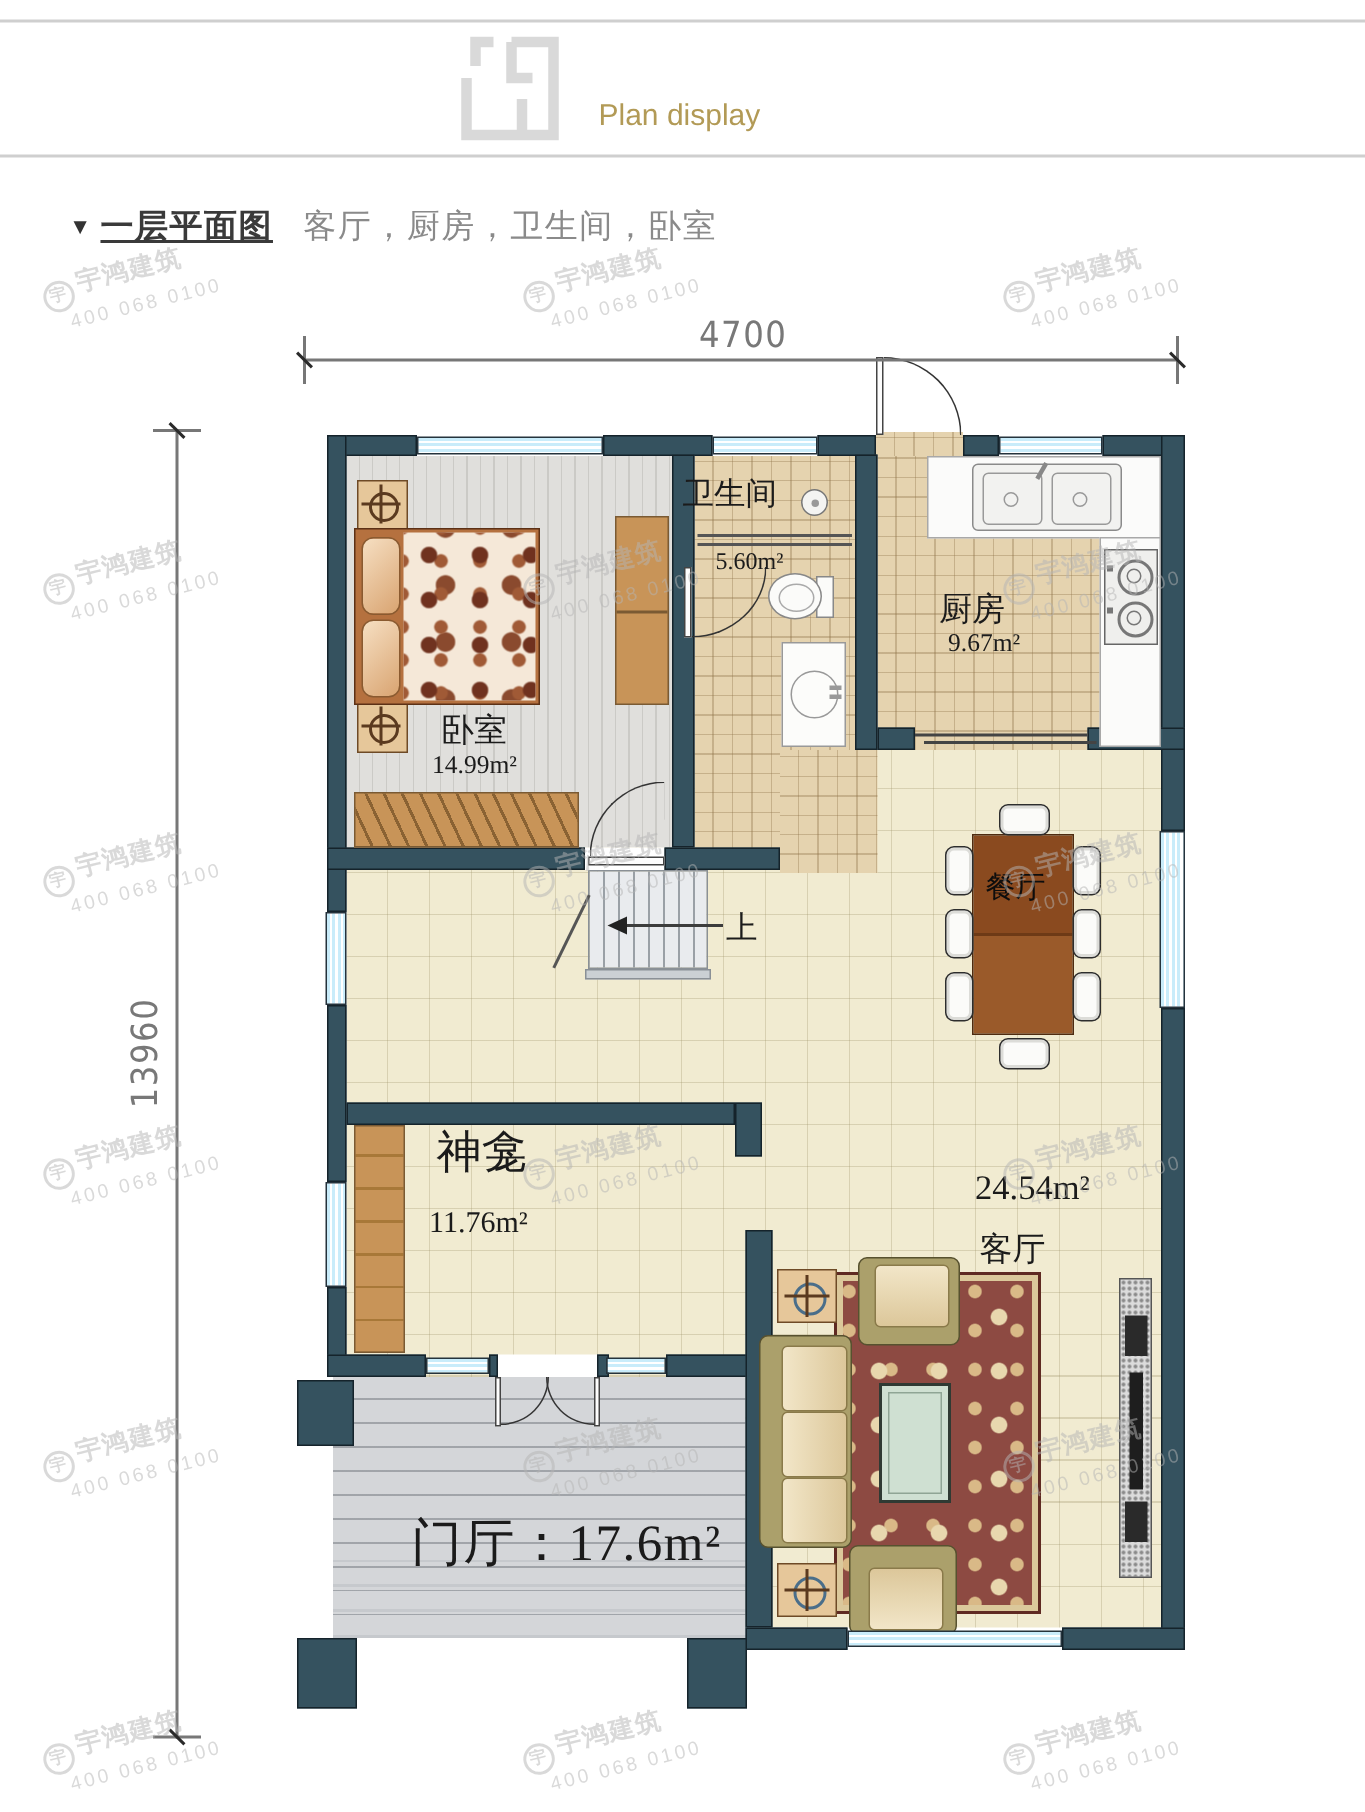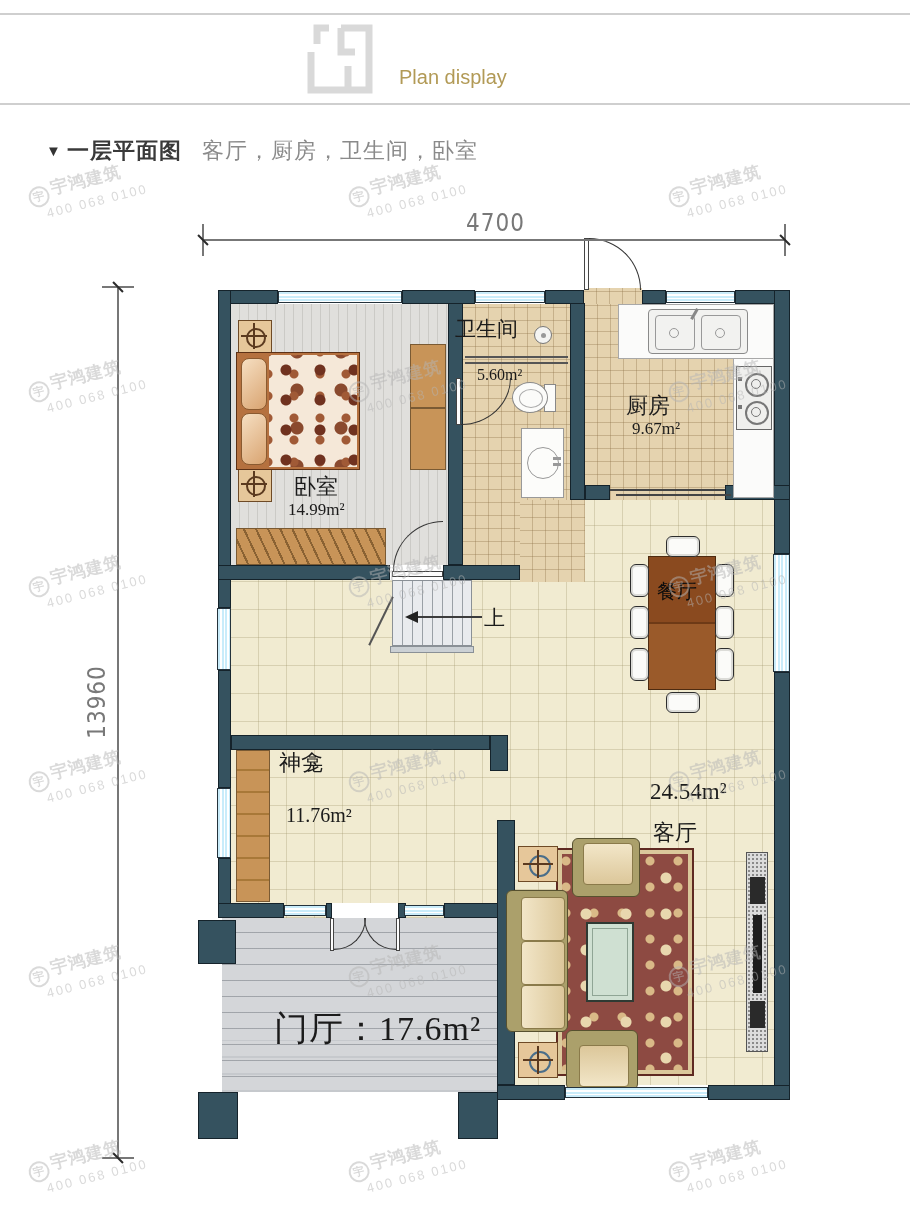--- a/index.html
+++ b/index.html
@@ -8,21 +8,21 @@
   .abs{position:absolute;}
 
   
   .hr-line{position:absolute;left:0;width:910px;height:2px;background:#cfcfcf;}
   #hdr-title{position:absolute;left:395px;top:33px;font-size:27px;font-weight:bold;color:#4a4a4a;letter-spacing:2px;}
   #hdr-sub{position:absolute;left:399px;top:66px;font-size:20px;color:#b29a56;}
   #hdr-icon{position:absolute;left:303px;top:22px;}
 
   #sec-head{position:absolute;left:46px;top:136px;font-size:22px;color:#3a3a3a;}
   #sec-head .marker{font-size:15px;vertical-align:2px;color:#333;}
-  #sec-head .t{font-weight:bold;letter-spacing:1px;}
+  #sec-head .t{font-weight:bold;letter-spacing:1px;text-decoration:underline;}
   #sec-head .s{color:#8a8a8a;font-weight:normal;margin-left:14px;letter-spacing:1px;}
 
   
   .wall{position:absolute;background:#35525f;border:1px solid #15232b;box-sizing:border-box;z-index:3;}
   .win{position:absolute;border:1px solid #25333c;box-sizing:border-box;z-index:4;}
   .win.h{background:repeating-linear-gradient(180deg,#c9ecfa 0 2px,#ffffff 2px 3.6px);}
   .win.v{background:repeating-linear-gradient(90deg,#c9ecfa 0 2px,#ffffff 2px 3.6px);}
 
   .floor{position:absolute;z-index:1;box-sizing:border-box;}
   .f-cream{background-color:#f1ebd1;
@@ -222,21 +222,21 @@
 <div class="doorarc" style="left:334px;top:918px;width:32px;height:32px;border-bottom:1.5px solid #333;border-right:1.5px solid #333;border-bottom-right-radius:100% 100%"></div>
 <div class="doorarc" style="left:364px;top:918px;width:32px;height:32px;border-bottom:1.5px solid #333;border-left:1.5px solid #333;border-bottom-left-radius:100% 100%"></div>
 
 <div class="lbl" style="left:455px;top:315px;font-size:21px">卫生间</div>
 <div class="lbl" style="left:477px;top:366px;font-size:16px">5.60m²</div>
 <div class="lbl" style="left:626px;top:391px;font-size:22px">厨房</div>
 <div class="lbl" style="left:632px;top:419px;font-size:17px">9.67m²</div>
 <div class="lbl" style="left:294px;top:472px;font-size:22px">卧室</div>
 <div class="lbl" style="left:288px;top:500px;font-size:17px">14.99m²</div>
 <div class="lbl" style="left:657px;top:578px;font-size:20px;color:#0d0d0d">餐厅</div>
-<div class="lbl" style="left:279px;top:748px;font-size:22px">神龛</div>
+<div class="lbl" style="left:291px;top:748px;font-size:30px">神龛</div>
 <div class="lbl" style="left:286px;top:804px;font-size:20px">11.76m²</div>
 <div class="lbl" style="left:650px;top:779px;font-size:23px">24.54m²</div>
 <div class="lbl" style="left:653px;top:818px;font-size:22px">客厅</div>
 <div class="lbl" style="left:274px;top:1006px;font-size:34px;letter-spacing:1px">门厅：17.6m²</div>
 
 <div class="dim" style="left:202px;top:239px;width:584px;height:2px"></div>
 <div class="dim" style="left:202px;top:224px;width:2px;height:32px"></div>
 <div class="dim" style="left:784px;top:224px;width:2px;height:32px"></div>
 <div class="slash" style="left:196px;top:239px"></div>
 <div class="slash" style="left:778px;top:239px"></div>

